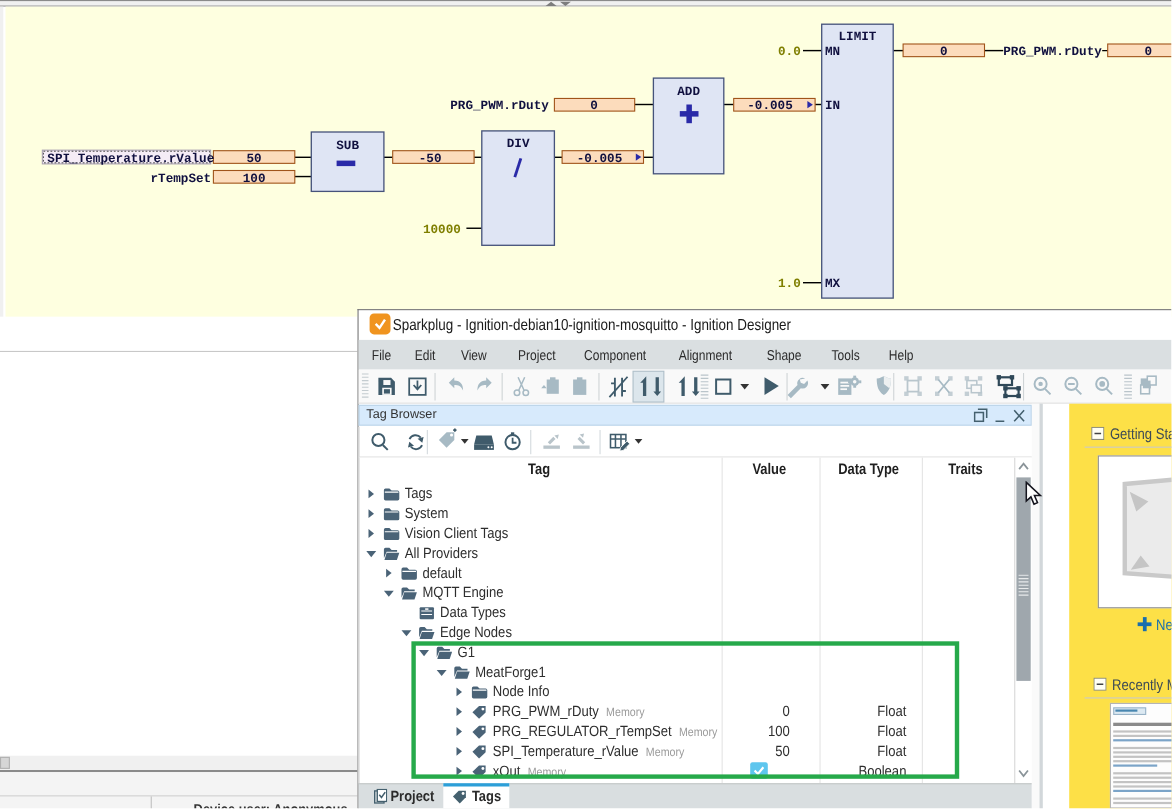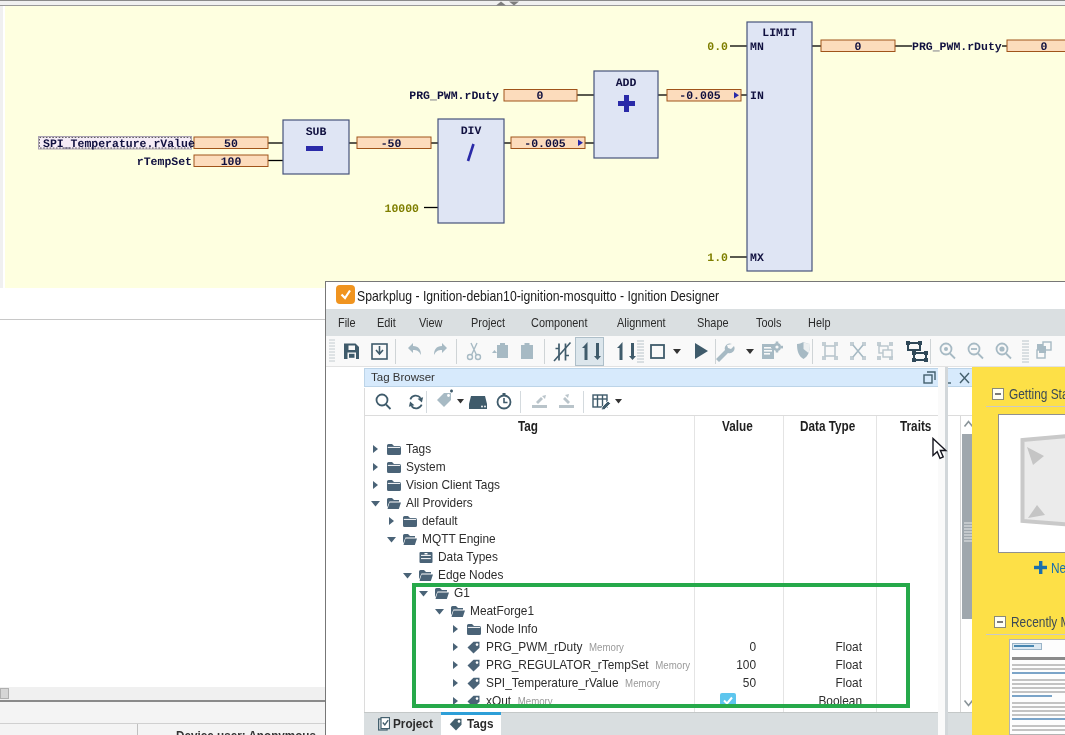--- a/index.html
+++ b/index.html
@@ -279,21 +279,21 @@
   <g fill="none" stroke="#b9c4ca" stroke-width="1">
     <path d="M697 5 h7 M697 8 h7 M697 11 h7 M697 14 h7 M697 17 h7 M697 20 h7 M697 23 h7 M697 26 h7"></path>
   </g>
 
   <rect x="712" y="8" width="9" height="9" fill="#a7bac4"></rect>
   <rect x="718" y="6" width="8" height="8" fill="#f9f9f9" stroke="#a7bac4" stroke-width="1.4"></rect>
   <rect x="712" y="14" width="8" height="8" fill="#f9f9f9" stroke="#a7bac4" stroke-width="1.4"></rect>
   <rect x="714" y="10" width="7" height="7" fill="#a7bac4"></rect>
 </svg>
 
-<div id="tagbrowser" class="abs" style="left:326px;top:367px;width:612px;height:368px;margin-left:38px;">
+<div id="tagbrowser" class="abs" style="left:326px;top:367px;width:612px;height:368px;">
   <div class="abs" style="left:0;top:1px;width:612px;height:19px;background:#d7eafc;border:1px solid #bcd4e8;"></div>
   <div class="abs" style="left:7px;top:4px;font-size:11.5px;color:#333;">Tag Browser</div>
   <svg class="abs" style="left:559px;top:4px;" width="50" height="13" viewBox="0 0 50 13">
     <g stroke="#44606e" stroke-width="1.4" fill="none">
       <rect x="1" y="4" width="8" height="8"></rect>
       <path d="M4 1 L12 1 L12 9"></path>
       <line x1="20" y1="12" x2="28" y2="12"></line>
       <path d="M37 2 L46 12 M46 2 L37 12"></path>
     </g>
   </svg>

